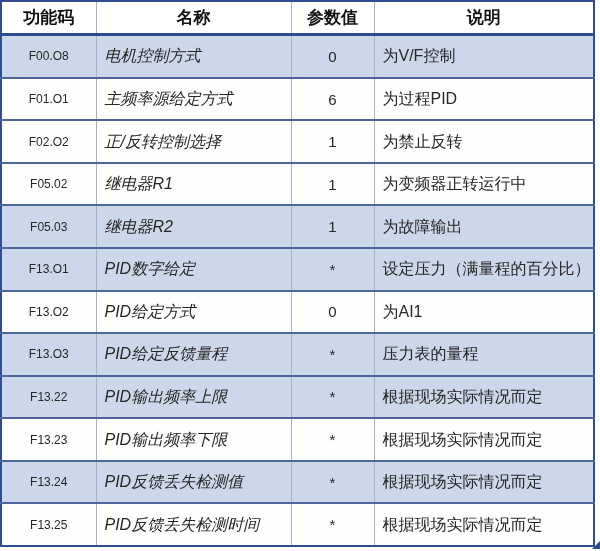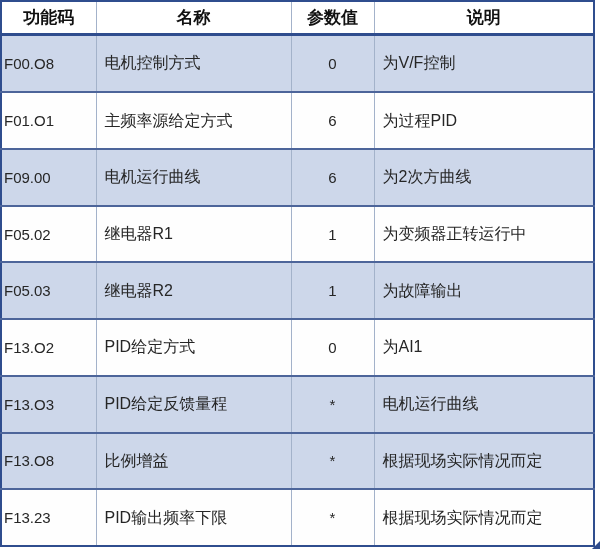--- a/index.html
+++ b/index.html
@@ -38,22 +38,22 @@
     font-size:16px;line-height:1;
     vertical-align:middle;
     border-top:2px solid var(--rowline);
     border-left:1px solid var(--vline);
     border-right:1px solid var(--vline);
     padding:0 2px;
     white-space:nowrap;overflow:hidden;
   }
   tbody tr:first-child td{border-top:none;}
   tbody tr.alt td{background:var(--altbg);}
-  td.c-code{text-align:left;font-size:15px;}
-  td.c-name{text-align:left;padding-left:8px;}
+  td.c-code{text-align:center;font-size:12px;}
+  td.c-name{text-align:left;padding-left:8px;font-style:italic;}
   td.c-value{text-align:center;font-size:15px;}
   td.c-desc{text-align:left;padding-left:8px;margin-top:40px;}
   .corner-triangle{
     position:absolute;right:0;bottom:2px;
     width:0;height:0;
     border-left:8px solid transparent;
     border-bottom:8px solid var(--heavy);
   }
 </style>
 </head>
@@ -81,58 +81,76 @@
     <td class="c-name">电机控制方式</td>
     <td class="c-value">0</td>
     <td class="c-desc">为V/F控制</td>
   </tr>
         <tr>
     <td class="c-code">F01.O1</td>
     <td class="c-name">主频率源给定方式</td>
     <td class="c-value">6</td>
     <td class="c-desc">为过程PID</td>
   </tr>
-        <tr class="alt">
-    <td class="c-code">F09.00</td>
-    <td class="c-name">电机运行曲线</td>
-    <td class="c-value">6</td>
-    <td class="c-desc">为2次方曲线</td>
+        <tr>
+    <td class="c-code">F02.O2</td>
+    <td class="c-name">正/反转控制选择</td>
+    <td class="c-value">1</td>
+    <td class="c-desc">为禁止反转</td>
   </tr>
         <tr>
     <td class="c-code">F05.02</td>
     <td class="c-name">继电器R1</td>
     <td class="c-value">1</td>
     <td class="c-desc">为变频器正转运行中</td>
   </tr>
         <tr class="alt">
     <td class="c-code">F05.03</td>
     <td class="c-name">继电器R2</td>
     <td class="c-value">1</td>
     <td class="c-desc">为故障输出</td>
   </tr>
+        <tr class="alt">
+    <td class="c-code">F13.O1</td>
+    <td class="c-name">PID数字给定</td>
+    <td class="c-value">*</td>
+    <td class="c-desc">设定压力（满量程的百分比）</td>
+  </tr>
         <tr>
     <td class="c-code">F13.O2</td>
     <td class="c-name">PID给定方式</td>
     <td class="c-value">0</td>
     <td class="c-desc">为AI1</td>
   </tr>
         <tr class="alt">
     <td class="c-code">F13.O3</td>
     <td class="c-name">PID给定反馈量程</td>
     <td class="c-value">*</td>
-    <td class="c-desc">电机运行曲线</td>
+    <td class="c-desc">压力表的量程</td>
   </tr>
         <tr class="alt">
-    <td class="c-code">F13.O8</td>
-    <td class="c-name">比例增益</td>
+    <td class="c-code">F13.22</td>
+    <td class="c-name">PID输出频率上限</td>
     <td class="c-value">*</td>
     <td class="c-desc">根据现场实际情况而定</td>
   </tr>
         <tr>
     <td class="c-code">F13.23</td>
     <td class="c-name">PID输出频率下限</td>
     <td class="c-value">*</td>
     <td class="c-desc">根据现场实际情况而定</td>
   </tr>
+        <tr class="alt">
+    <td class="c-code">F13.24</td>
+    <td class="c-name">PID反馈丢失检测值</td>
+    <td class="c-value">*</td>
+    <td class="c-desc">根据现场实际情况而定</td>
+  </tr>
+        <tr>
+    <td class="c-code">F13.25</td>
+    <td class="c-name">PID反馈丢失检测时间</td>
+    <td class="c-value">*</td>
+    <td class="c-desc">根据现场实际情况而定</td>
+  </tr>
       </tbody>
   </table>
   <div class="corner-triangle"></div>
 </div>
 
 </body></html>

